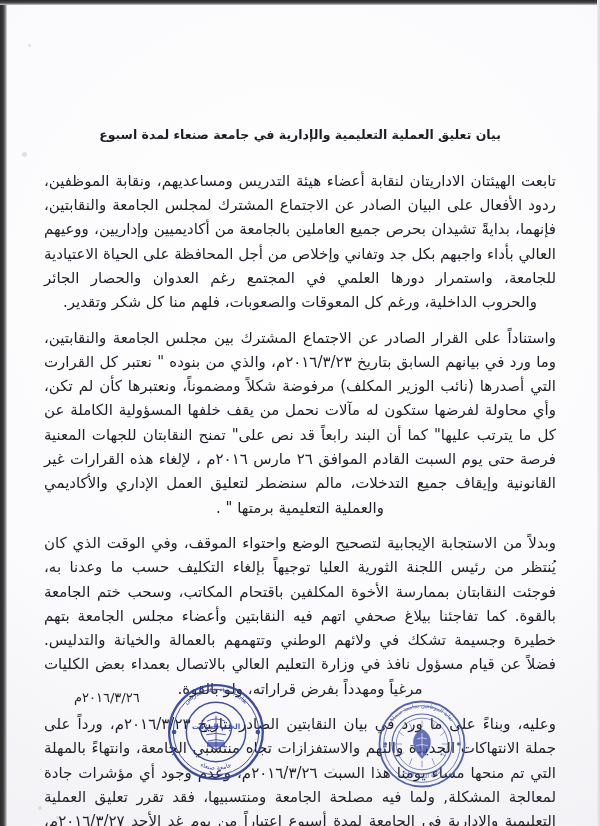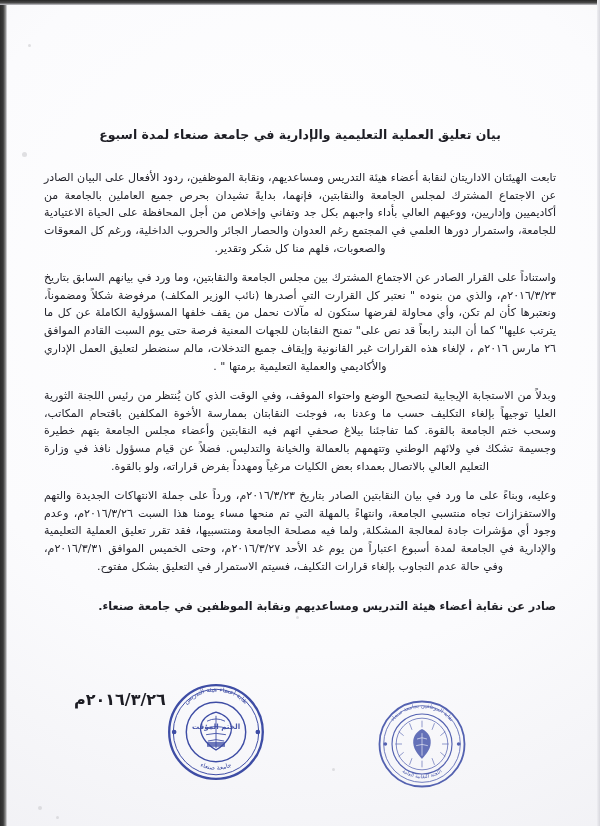--- a/index.html
+++ b/index.html
@@ -78,21 +78,21 @@
   }
 
   .body-block {
     margin-top: 24px;
   }
 
   .para {
     margin: 0 0 11px 0;
     text-align: justify;
     text-align-last: center;
-    font-size: 11px;
+    font-size: 15px;
     line-height: 1.62;
     color: #1f1f27;
     direction: rtl;
     unicode-bidi: embed;
   }
 
   .para.tight { margin-bottom: 9px; }
 
   .signature-line {
     margin-top: 22px;
@@ -100,22 +100,22 @@
     font-size: 11.2px;
     font-weight: bold;
     color: #1d1d24;
     line-height: 1.6;
   }
 
   .date-line {
     position: absolute;
     left: 74px;
     top: 690px;
-    font-size: 16px;
-    font-weight: bold;
+    font-size: 13px;
+    font-weight: normal;
     color: #1d1d24;
     direction: rtl;
   }
 
   
   .stamp {
     position: absolute;
     pointer-events: none;
   }
   .stamp-left  { left: 162px; top: 678px; width: 108px; height: 108px; }

